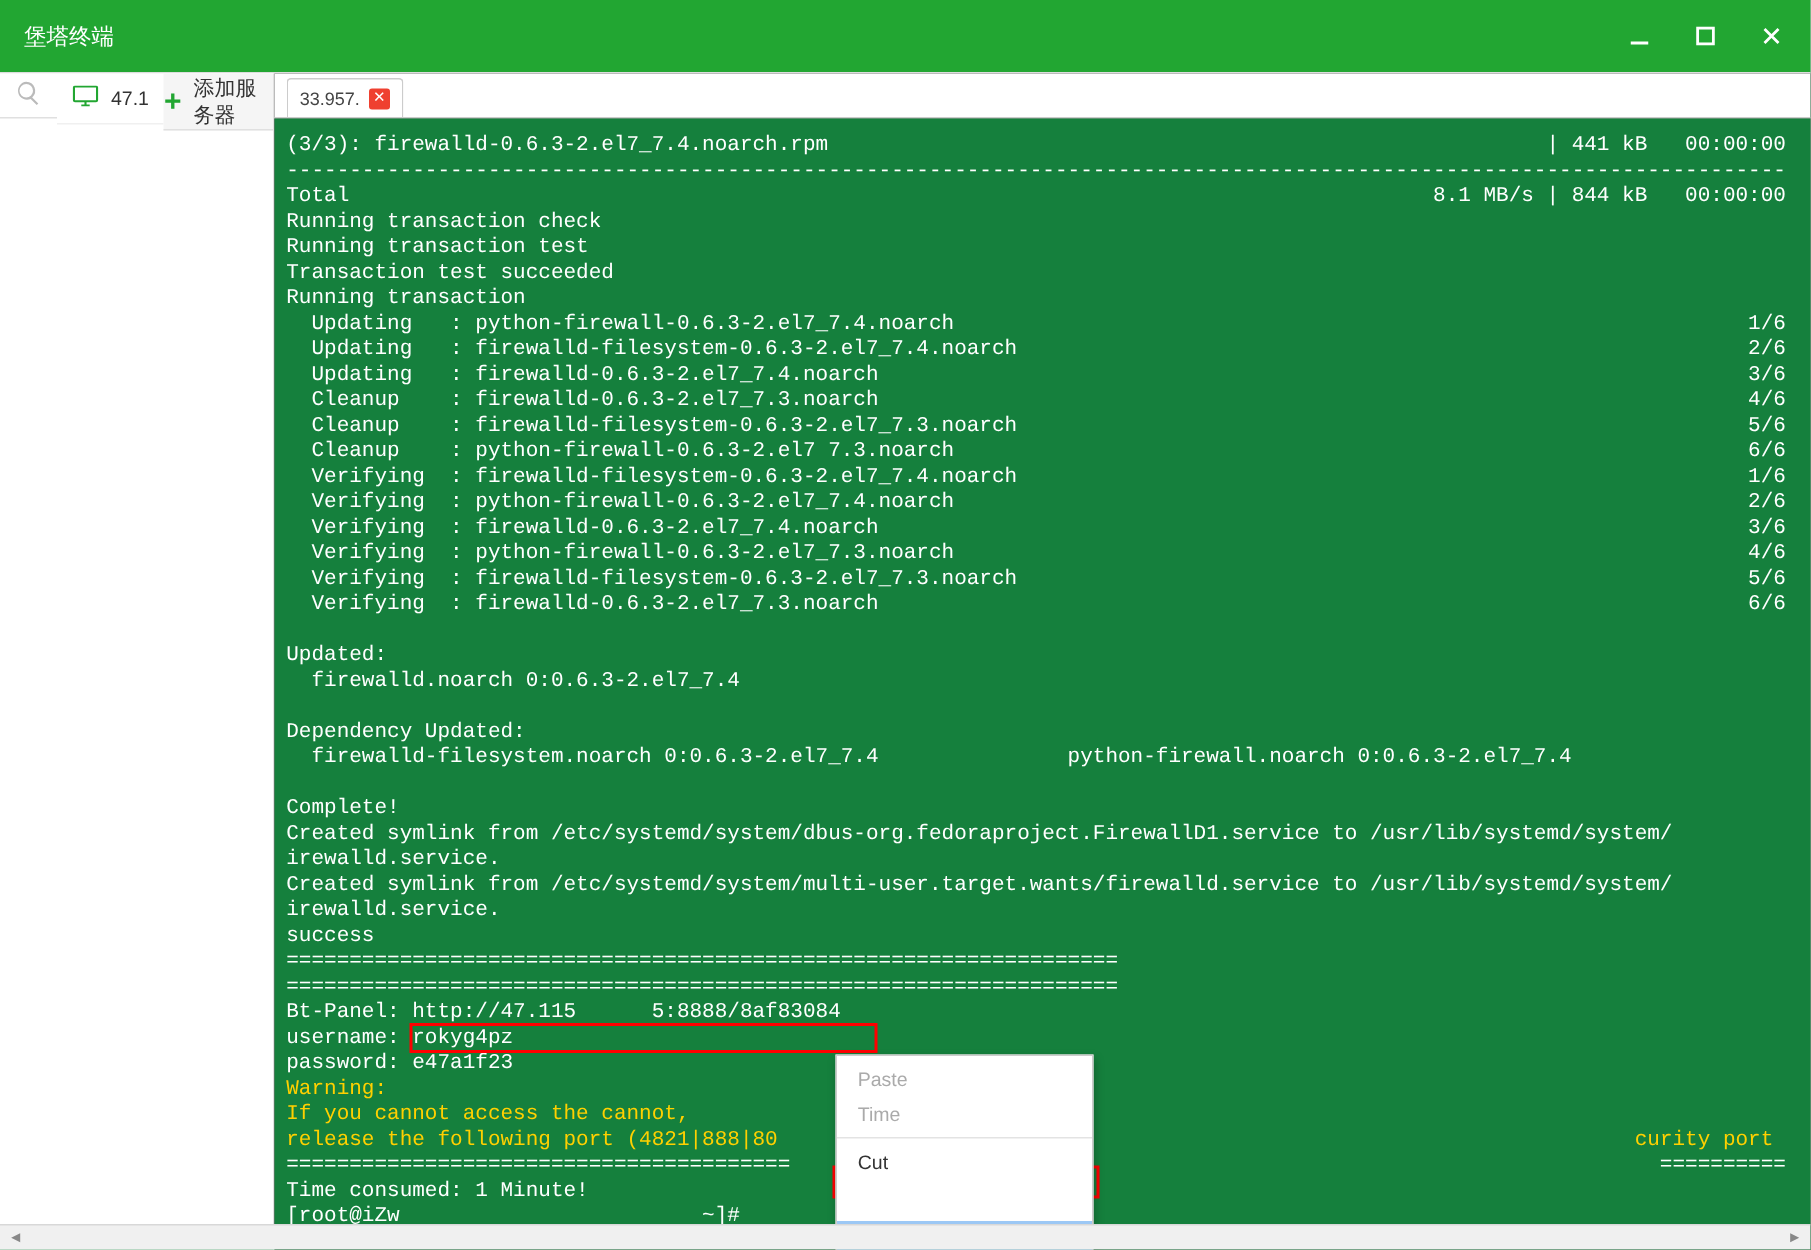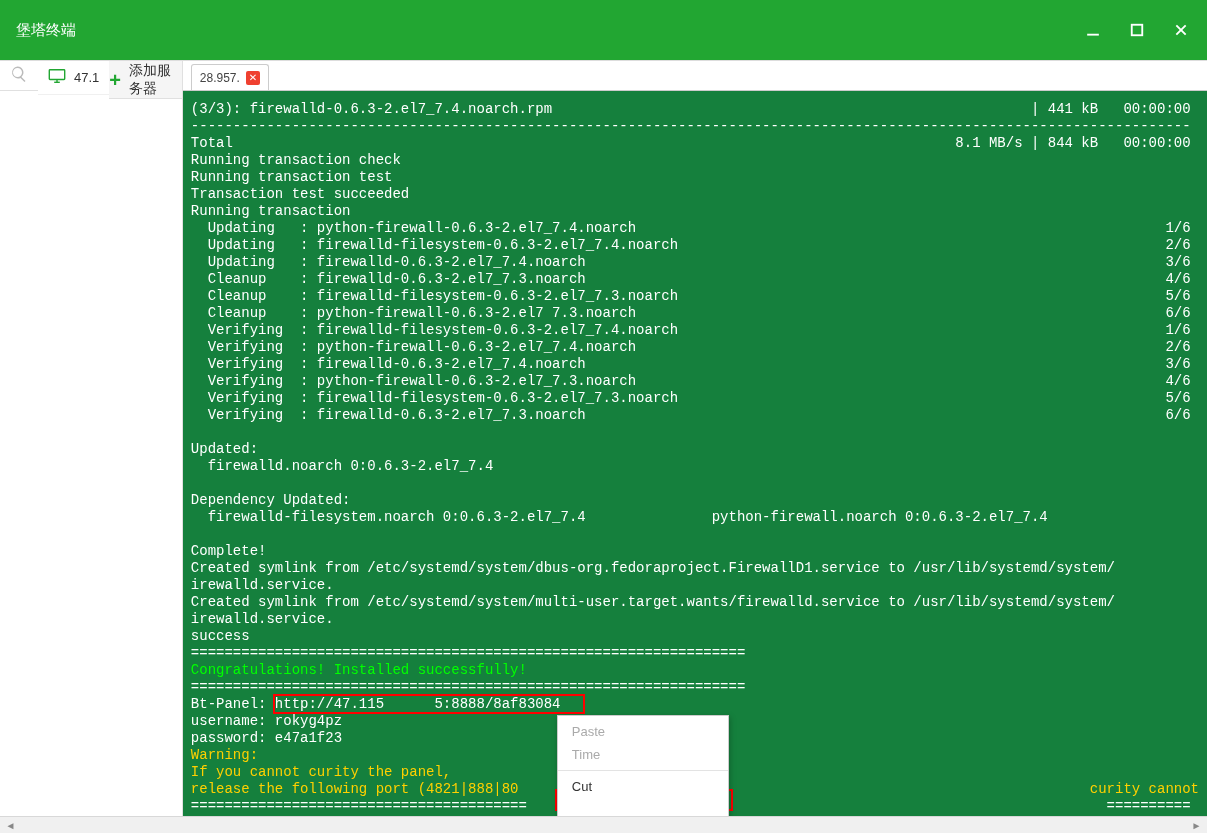--- a/index.html
+++ b/index.html
@@ -5,21 +5,21 @@
   * { box-sizing: border-box; margin: 0; padding: 0; }
   body {
     width: 1207px; height: 833px;
     font-family: "Microsoft YaHei", Arial, sans-serif;
     font-size: 13px;
     background: #fff;
     overflow: hidden;
     position: relative;
   }
   .titlebar {
-    height: 60px; background: #22a632; color: #fff;
+    height: 48px; background: #22a632; color: #fff;
     display: flex; align-items: center; justify-content: space-between;
     padding: 0 12px;
   }
   .titlebar .title { font-size: 15px; padding-left: 4px; }
   .win-controls { display: flex; gap: 28px; align-items: center; padding-right: 6px; }
   .win-btn { width: 16px; height: 16px; display: flex; align-items: center; justify-content: center; cursor: pointer; }
   .win-btn svg { stroke: #fff; fill: none; stroke-width: 1.6; }
   .main { display: flex; height: 785px; border-top: 1px solid #ddd; }
   .sidebar {
     width: 206px; background: #fff; border-right: 1px solid #e0e0e0;
@@ -138,21 +138,21 @@
     </div>
     <div class="add-server">
       <span class="plus-ic">+</span>
       <span>添加服务器</span>
     </div>
   </div>
 
   <div class="content">
     <div class="tab-strip">
       <div class="tab">
-        <span>28.957.</span>
+        <span>33.957.</span>
         <span class="tab-close">✕</span>
       </div>
     </div>
     <div class="terminal" id="terminal">(3/3): firewalld-0.6.3-2.el7_7.4.noarch.rpm                                                         | 441 kB   00:00:00
 ----------------------------------------------------------------------------------------------------------------------- 
 Total                                                                                      8.1 MB/s | 844 kB   00:00:00
 Running transaction check                                                                                              
 Running transaction test                                                                                               
 Transaction test succeeded                                                                                             
 Running transaction                                                                                                    
@@ -175,28 +175,27 @@
 Dependency Updated:                                                                                                    
   firewalld-filesystem.noarch 0:0.6.3-2.el7_7.4               python-firewall.noarch 0:0.6.3-2.el7_7.4                 
                                                                                                                        
 Complete!                                                                                                              
 Created symlink from /etc/systemd/system/dbus-org.fedoraproject.FirewallD1.service to /usr/lib/systemd/system/         
 irewalld.service.                                                                                                      
 Created symlink from /etc/systemd/system/multi-user.target.wants/firewalld.service to /usr/lib/systemd/system/         
 irewalld.service.                                                                                                      
 success                                                                                                                
 ==================================================================                                                     
-<span class="g">Congratulations! Installed successfully!</span>                                                                               
 ==================================================================                                                     
 Bt-Panel: http://47.115      5:8888/8af83084                                                                           
 username: rokyg4pz                                                                                                     
 password: e47a1f23                                                                                                     
 <span class="y">Warning:</span>                                                                                                               
-<span class="y">If you cannot curity the panel,</span>                                                                                        
-<span class="y">release the following port (4821|888|80</span>                                                                    <span class="y">curity cannot</span>
+<span class="y">If you cannot access the cannot,</span>                                                                                        
+<span class="y">release the following port (4821|888|80</span>                                                                    <span class="y">curity port</span>
 ========================================                                                                     ==========
 Time consumed: 1 Minute!                                                                                               
 [root@iZw                        ~]#                                                                                   
 </div>
 
     <div class="highlight-box" style="left:90px; top:633px; width:312px; height:20px;"></div>
 
     <div class="highlight-box" style="left:372px; top:728px; width:178px; height:22px;"></div>
 
     <div class="context-menu" id="ctx-menu" style="left:374px; top:654px;">

